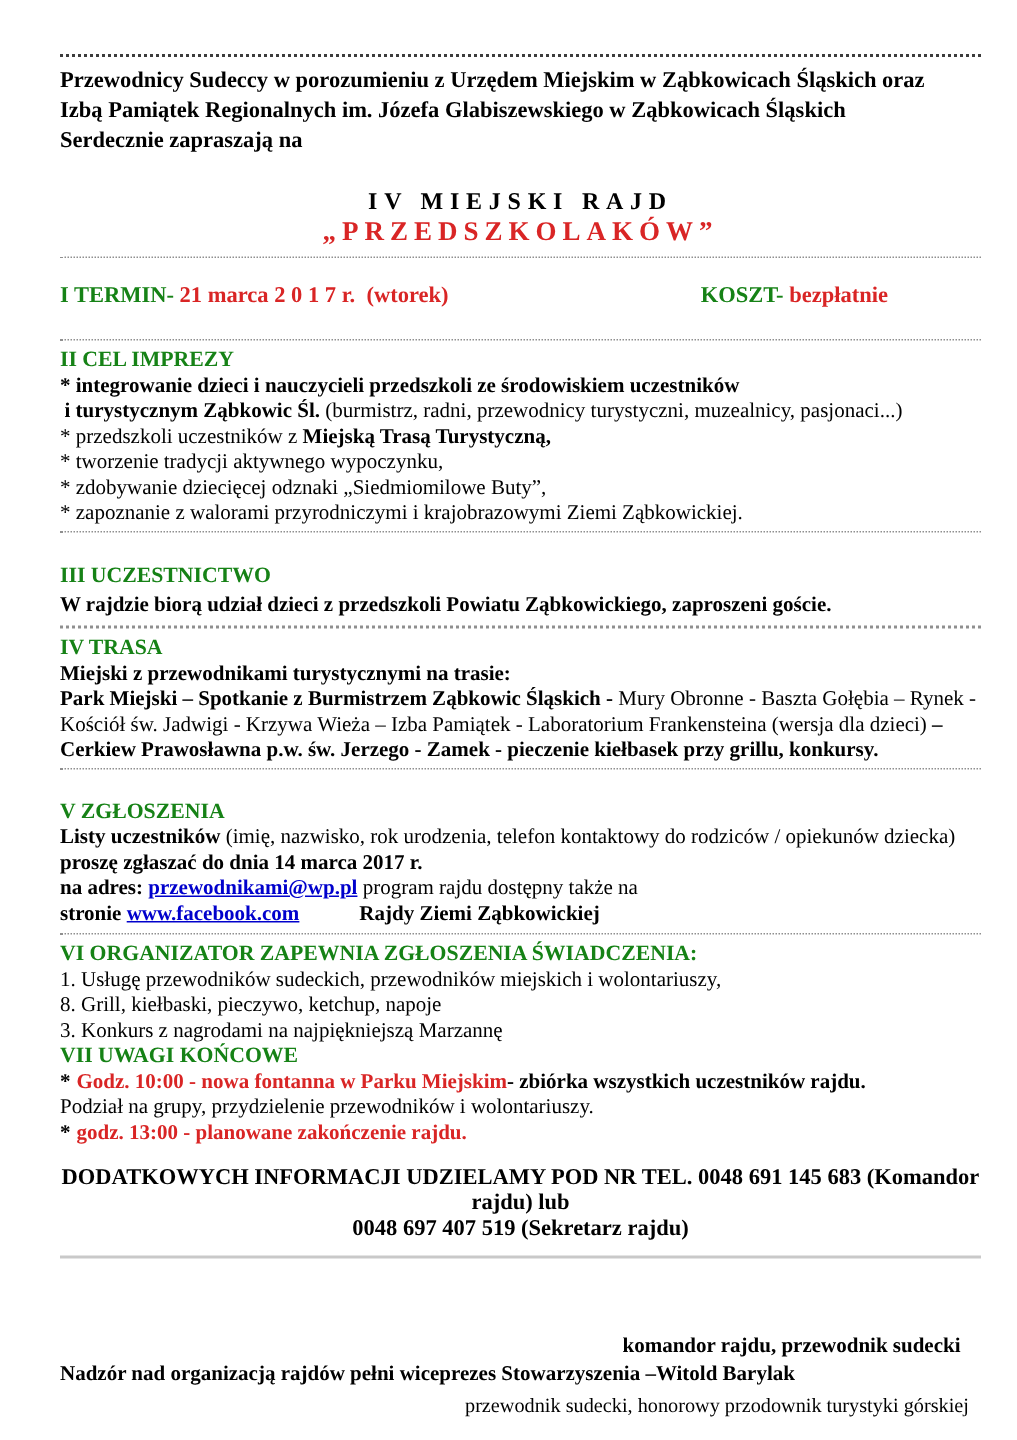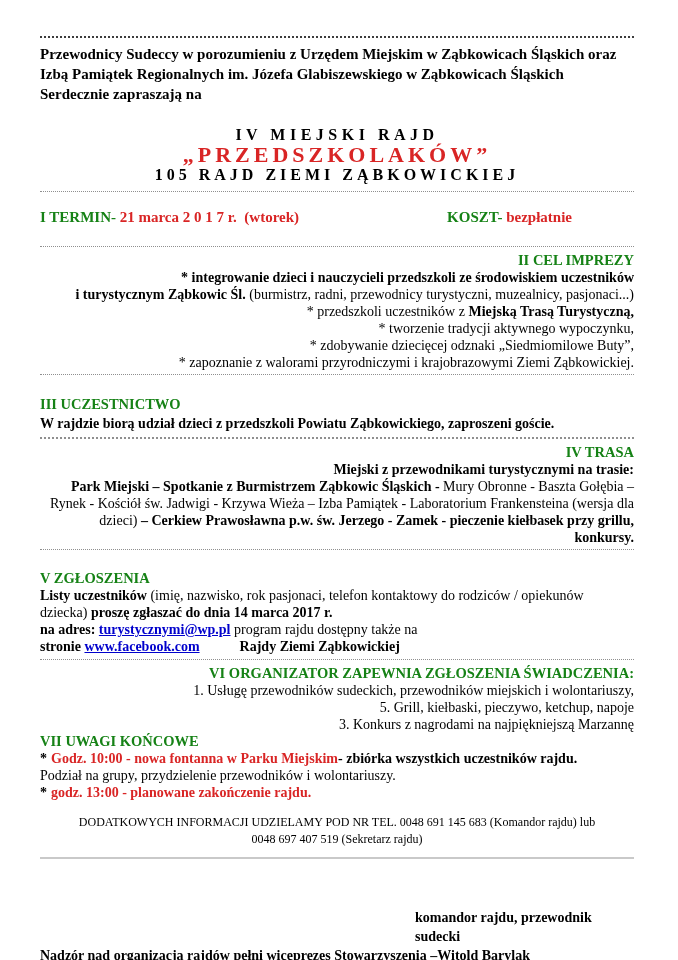--- a/index.html
+++ b/index.html
@@ -1,54 +1,54 @@
 <!DOCTYPE html>
 <html style="--green: #168216; --red: #d92525; --link: #0000cc;"><head>
 <meta charset="utf-8">
 <style>
   html,body{margin:0;padding:0;}
   body{
     width:678px;height:960px;overflow:hidden;background:#ffffff;
     font-family:"Liberation Serif", serif;color:#000;
     -webkit-font-smoothing:antialiased;
   }
-  .page{box-sizing:border-box;width:678px;height:836px;padding:36px 44px 0 40px;}
+  .page{box-sizing:border-box;width:678px;height:836px;padding:36px 24px 0 40px;}
 
   .sep{border:0;border-top:1px dotted #8f8f8f;margin:0;height:0;}
   .sep.top{border-top:2px dotted #3c3c3c;}
   .sep.dbl{border-top:2px dotted #8f8f8f;}
   .sep.solid{border-top:2px solid #c9c9c9;}
 
   .green{color:var(--green,#168216);}
   .red{color:var(--red,#d92525);}
   .b{font-weight:bold;}
   .reg{font-weight:bold;text-align:right;}
 
   .intro{margin-top:6px;font-weight:bold;font-size:15px;line-height:20px;}
 
   .title{margin-top:21px;margin-bottom:6px;text-align:center;font-weight:bold;}
   .title .t1{font-size:16px;letter-spacing:4.5px;line-height:19px;}
-  .title .t2{font-size:22px;letter-spacing:4px;line-height:21px;}
+  .title .t2{font-size:18px;letter-spacing:4px;line-height:21px;}
   .title .t3{font-size:16px;letter-spacing:4px;line-height:20px;}
 
   .termin{display:flex;margin-top:15px;margin-bottom:19px;font-size:15px;font-weight:bold;line-height:20px;white-space:pre;}
   .termin .right{margin-left:auto;margin-right:62px;}
 
   .sec{font-size:14px;line-height:17px;}
-  .sec .hdr{color:var(--green,#168216);font-weight:bold;font-size:14.5px;}.mt5{margin-top:5px;text-align:right;}.mt6{margin-top:20px;}
+  .sec .hdr{color:var(--green,#168216);font-weight:bold;font-size:14.5px;}.mt5{margin-top:5px;}.mt6{margin-top:20px;}
   .mb3{margin-bottom:3px;}.mb4{margin-bottom:4px;}
   .lh19{line-height:19px;}
   .indent{padding-left:3px;}
 
   .link{color:var(--link,#0000cc);text-decoration:underline;font-weight:bold;cursor:pointer;}
   .gap-left{margin-left:40px;}
 
   .star{font-weight:bold;margin-right:4px;}
 
-  .contact{margin-top:13px;margin-bottom:9px;text-align:center;font-weight:normal;font-size:12px;line-height:17px;}
+  .contact{margin-top:13px;margin-bottom:9px;text-align:center;font-weight:bold;font-size:15px;line-height:17px;}
 
   .signature{margin-top:49px;font-size:14px;}
   .sig-name{margin-left:372px;font-weight:bold;line-height:19px;}
   .sig-role{margin-left:375px;font-weight:bold;line-height:19px;}
   .sig-sup{font-weight:bold;line-height:20px;}
   .sig-sub{margin-left:270px;line-height:19px;font-size:13.5px;}
 </style>
 </head>
 <body>
 
@@ -58,21 +58,20 @@
 
   <div class="intro">
     <div>Przewodnicy Sudeccy w porozumieniu z Urzędem Miejskim w Ząbkowicach Śląskich oraz</div>
     <div>Izbą Pamiątek Regionalnych im. Józefa Glabiszewskiego w Ząbkowicach Śląskich</div>
     <div>Serdecznie zapraszają na</div>
   </div>
 
   <div class="title">
     <div class="t1">IV MIEJSKI RAJD</div>
     <div class="t2 red">„PRZEDSZKOLAKÓW”</div>
-    <div class="t3">105 RAJD ZIEMI ZĄBKOWICKIEJ</div>
   </div>
 
   <hr class="sep">
 
   <div class="termin">
     <span class="left"><span class="green">I TERMIN- </span><span class="red">21 marca 2 0 1 7 r. </span><span class="red reg"> (wtorek)</span></span>
     <span class="right"><span class="green">KOSZT- </span><span class="red reg">bezpłatnie</span></span>
   </div>
 
   <hr class="sep">
@@ -99,31 +98,31 @@
   <div class="sec mt5 mb3">
     <div class="hdr">IV TRASA</div>
     <div class="b">Miejski z przewodnikami turystycznymi na trasie:</div>
     <div><span class="b">Park Miejski – Spotkanie z Burmistrzem Ząbkowic Śląskich - </span><span>Mury Obronne - Baszta Gołębia – Rynek - Kościół św. Jadwigi - Krzywa Wieża – Izba Pamiątek - Laboratorium Frankensteina (wersja dla dzieci) </span><span class="b">– Cerkiew Prawosławna p.w. św. Jerzego - Zamek - pieczenie kiełbasek przy grillu, konkursy.</span></div>
   </div>
 
   <hr class="sep">
 
   <div class="sec mt6 mb4">
     <div class="hdr">V ZGŁOSZENIA</div>
-    <div><span class="b">Listy uczestników</span><span> (imię, nazwisko, rok pasjonaci, telefon kontaktowy do rodziców / opiekunów dziecka) </span><span class="b">proszę zgłaszać do dnia 14 marca 2017 r.</span></div>
-    <div><span class="b">na adres: </span><a class="link">turystycznymi@wp.pl</a><span> program rajdu dostępny także na</span></div>
+    <div><span class="b">Listy uczestników</span><span> (imię, nazwisko, rok urodzenia, telefon kontaktowy do rodziców / opiekunów dziecka) </span><span class="b">proszę zgłaszać do dnia 14 marca 2017 r.</span></div>
+    <div><span class="b">na adres: </span><a class="link">przewodnikami@wp.pl</a><span> program rajdu dostępny także na</span></div>
     <div><span class="b">stronie </span><a class="link">www.facebook.com</a><span class="b gap-left">Rajdy Ziemi Ząbkowickiej</span></div>
   </div>
 
   <hr class="sep">
 
   <div class="sec mt5">
     <div class="hdr">VI ORGANIZATOR ZAPEWNIA ZGŁOSZENIA ŚWIADCZENIA:</div>
     <div>1. Usługę przewodników sudeckich, przewodników miejskich i wolontariuszy,</div>
-    <div>5. Grill, kiełbaski, pieczywo, ketchup, napoje</div>
+    <div>8. Grill, kiełbaski, pieczywo, ketchup, napoje</div>
     <div>3. Konkurs z nagrodami na najpiękniejszą Marzannę</div>
   </div>
 
   <div class="sec">
     <div class="hdr">VII UWAGI KOŃCOWE</div>
     <div><span class="star">*</span><span class="b red">Godz. 10:00 - nowa fontanna w Parku Miejskim</span><span class="b">- zbiórka wszystkich uczestników rajdu.</span></div>
     <div>Podział na grupy, przydzielenie przewodników i wolontariuszy.</div>
     <div><span class="star">*</span><span class="b red">godz. 13:00 - planowane zakończenie rajdu.</span></div>
   </div>
 

